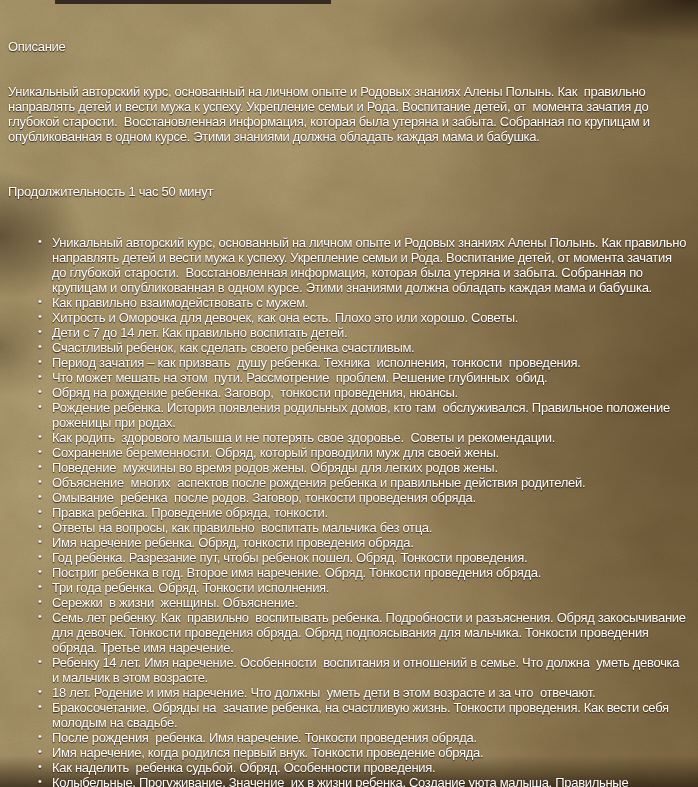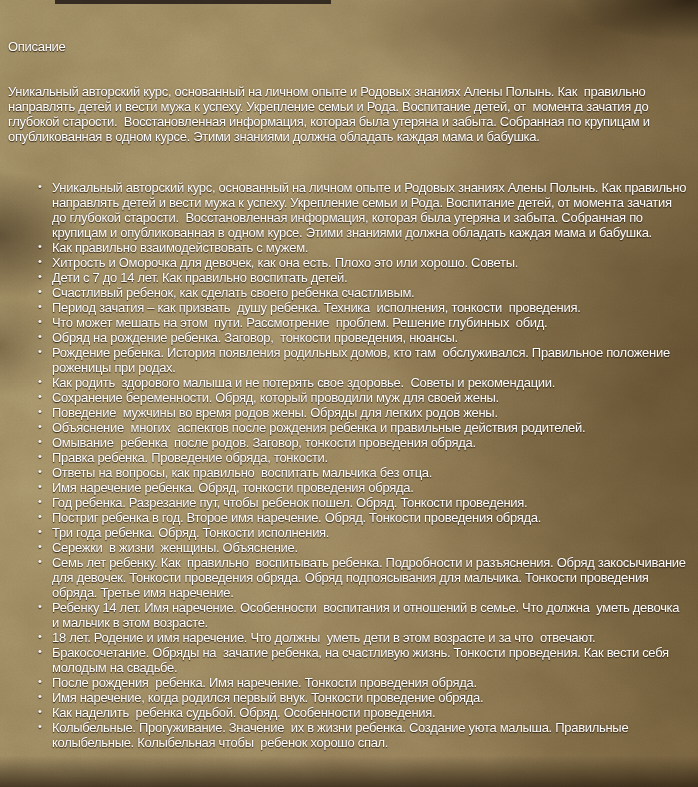--- a/index.html
+++ b/index.html
@@ -80,16 +80,17 @@
     </filter>
     <rect width="698" height="787" filter="url(#mottle)" opacity="0.5"></rect>
     <rect width="698" height="787" filter="url(#grain)" opacity="0.25"></rect>
   </svg>
 
   <div class="top-strip"></div>
 
   <div class="content">
     <h1 class="heading">Описание</h1>
     <p class="summary">Уникальный авторский курс, основанный на личном опыте и Родовых знаниях Алены Полынь. Как  правильно направлять детей и вести мужа к успеху. Укрепление семьи и Рода. Воспитание детей, от  момента зачатия до глубокой старости.  Восстановленная информация, которая была утеряна и забыта. Собранная по крупицам и опубликованная в одном курсе. Этими знаниями должна обладать каждая мама и бабушка.</p>
+    <p class="duration">Продолжительность 1 час 50 минут</p>
     <ul class="topics"><li><span class="bullet">•</span><span>Уникальный авторский курс, основанный на личном опыте и Родовых знаниях Алены Полынь. Как правильно направлять детей и вести мужа к успеху. Укрепление семьи и Рода. Воспитание детей, от момента зачатия до глубокой старости.  Восстановленная информация, которая была утеряна и забыта. Собранная по крупицам и опубликованная в одном курсе. Этими знаниями должна обладать каждая мама и бабушка.</span></li><li><span class="bullet">•</span><span>Как правильно взаимодействовать с мужем.</span></li><li><span class="bullet">•</span><span>Хитрость и Оморочка для девочек, как она есть. Плохо это или хорошо. Советы.</span></li><li><span class="bullet">•</span><span>Дети с 7 до 14 лет. Как правильно воспитать детей.</span></li><li><span class="bullet">•</span><span>Счастливый ребенок, как сделать своего ребенка счастливым.</span></li><li><span class="bullet">•</span><span>Период зачатия – как призвать  душу ребенка. Техника  исполнения, тонкости  проведения.</span></li><li><span class="bullet">•</span><span>Что может мешать на этом  пути. Рассмотрение  проблем. Решение глубинных  обид.</span></li><li><span class="bullet">•</span><span>Обряд на рождение ребенка. Заговор,  тонкости проведения, нюансы.</span></li><li><span class="bullet">•</span><span>Рождение ребенка. История появления родильных домов, кто там  обслуживался. Правильное положение  роженицы при родах.</span></li><li><span class="bullet">•</span><span>Как родить  здорового малыша и не потерять свое здоровье.  Советы и рекомендации.</span></li><li><span class="bullet">•</span><span>Сохранение беременности. Обряд, который проводили муж для своей жены.</span></li><li><span class="bullet">•</span><span>Поведение  мужчины во время родов жены. Обряды для легких родов жены.</span></li><li><span class="bullet">•</span><span>Объяснение  многих  аспектов после рождения ребенка и правильные действия родителей.</span></li><li><span class="bullet">•</span><span>Омывание  ребенка  после родов. Заговор, тонкости проведения обряда.</span></li><li><span class="bullet">•</span><span>Правка ребенка. Проведение обряда, тонкости.</span></li><li><span class="bullet">•</span><span>Ответы на вопросы, как правильно  воспитать мальчика без отца.</span></li><li><span class="bullet">•</span><span>Имя наречение ребенка. Обряд, тонкости проведения обряда.</span></li><li><span class="bullet">•</span><span>Год ребенка. Разрезание пут, чтобы ребенок пошел. Обряд. Тонкости проведения.</span></li><li><span class="bullet">•</span><span>Постриг ребенка в год. Второе имя наречение. Обряд. Тонкости проведения обряда.</span></li><li><span class="bullet">•</span><span>Три года ребенка. Обряд. Тонкости исполнения.</span></li><li><span class="bullet">•</span><span>Сережки  в жизни  женщины. Объяснение.</span></li><li><span class="bullet">•</span><span>Семь лет ребенку. Как  правильно  воспитывать ребенка. Подробности и разъяснения. Обряд закосычивание для девочек. Тонкости проведения обряда. Обряд подпоясывания для мальчика. Тонкости проведения обряда. Третье имя наречение.</span></li><li><span class="bullet">•</span><span>Ребенку 14 лет. Имя наречение. Особенности  воспитания и отношений в семье. Что должна  уметь девочка и мальчик в этом возрасте.</span></li><li><span class="bullet">•</span><span>18 лет. Родение и имя наречение. Что должны  уметь дети в этом возрасте и за что  отвечают.</span></li><li><span class="bullet">•</span><span>Бракосочетание. Обряды на  зачатие ребенка, на счастливую жизнь. Тонкости проведения. Как вести себя молодым на свадьбе.</span></li><li><span class="bullet">•</span><span>После рождения  ребенка. Имя наречение. Тонкости проведения обряда.</span></li><li><span class="bullet">•</span><span>Имя наречение, когда родился первый внук. Тонкости проведение обряда.</span></li><li><span class="bullet">•</span><span>Как наделить  ребенка судьбой. Обряд. Особенности проведения.</span></li><li><span class="bullet">•</span><span>Колыбельные. Прогуживание. Значение  их в жизни ребенка. Создание уюта малыша. Правильные колыбельные. Колыбельная чтобы  ребенок хорошо спал.</span></li></ul>
   </div>
 
 </div>
 
 </body></html>

